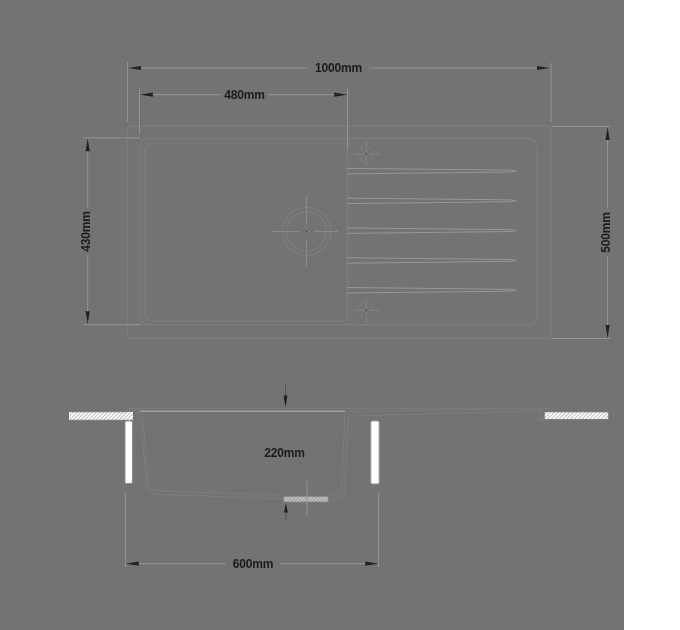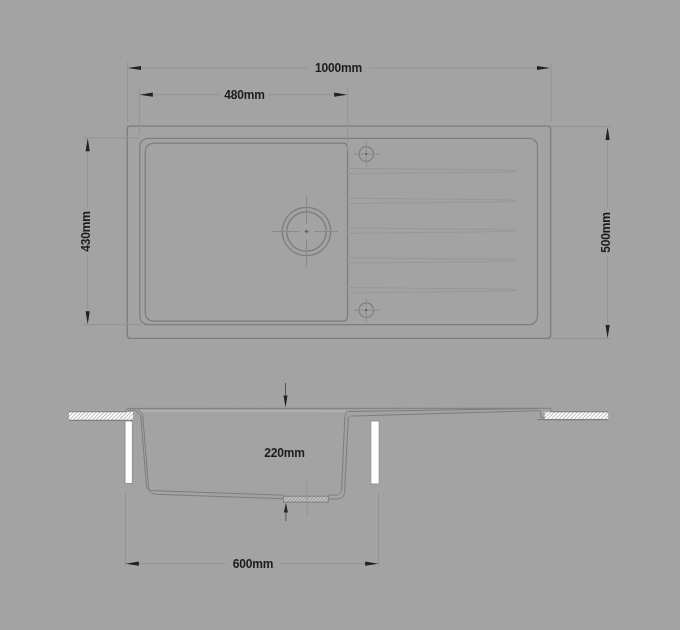--- a/index.html
+++ b/index.html
@@ -1,16 +1,16 @@
 <!DOCTYPE html>
 <html><head>
 <meta charset="utf-8">
 <style>
   html,body{margin:0;padding:0;background:#ffffff;}
-  .wrap{width:680px;height:630px;position:relative;background:#a3a3a3;opacity:0.999;transform:translateZ(0);will-change:transform;}
+  .wrap{width:624px;height:630px;position:relative;background:#737373;opacity:0.999;transform:translateZ(0);will-change:transform;}
   svg{display:block;}
   text{font-family:"Liberation Sans", sans-serif;font-weight:bold;font-size:12px;fill:#1c1c1c;letter-spacing:-0.2px;}
 </style>
 </head>
 <body>
 <div class="wrap">
 <svg width="680" height="630" viewBox="0 0 680 630" style="opacity:0.999">
 <defs>
   <pattern id="hatch" patternUnits="userSpaceOnUse" width="2.7" height="2.7" patternTransform="rotate(45)">
     <rect width="2.7" height="2.7" fill="#ffffff"></rect>

